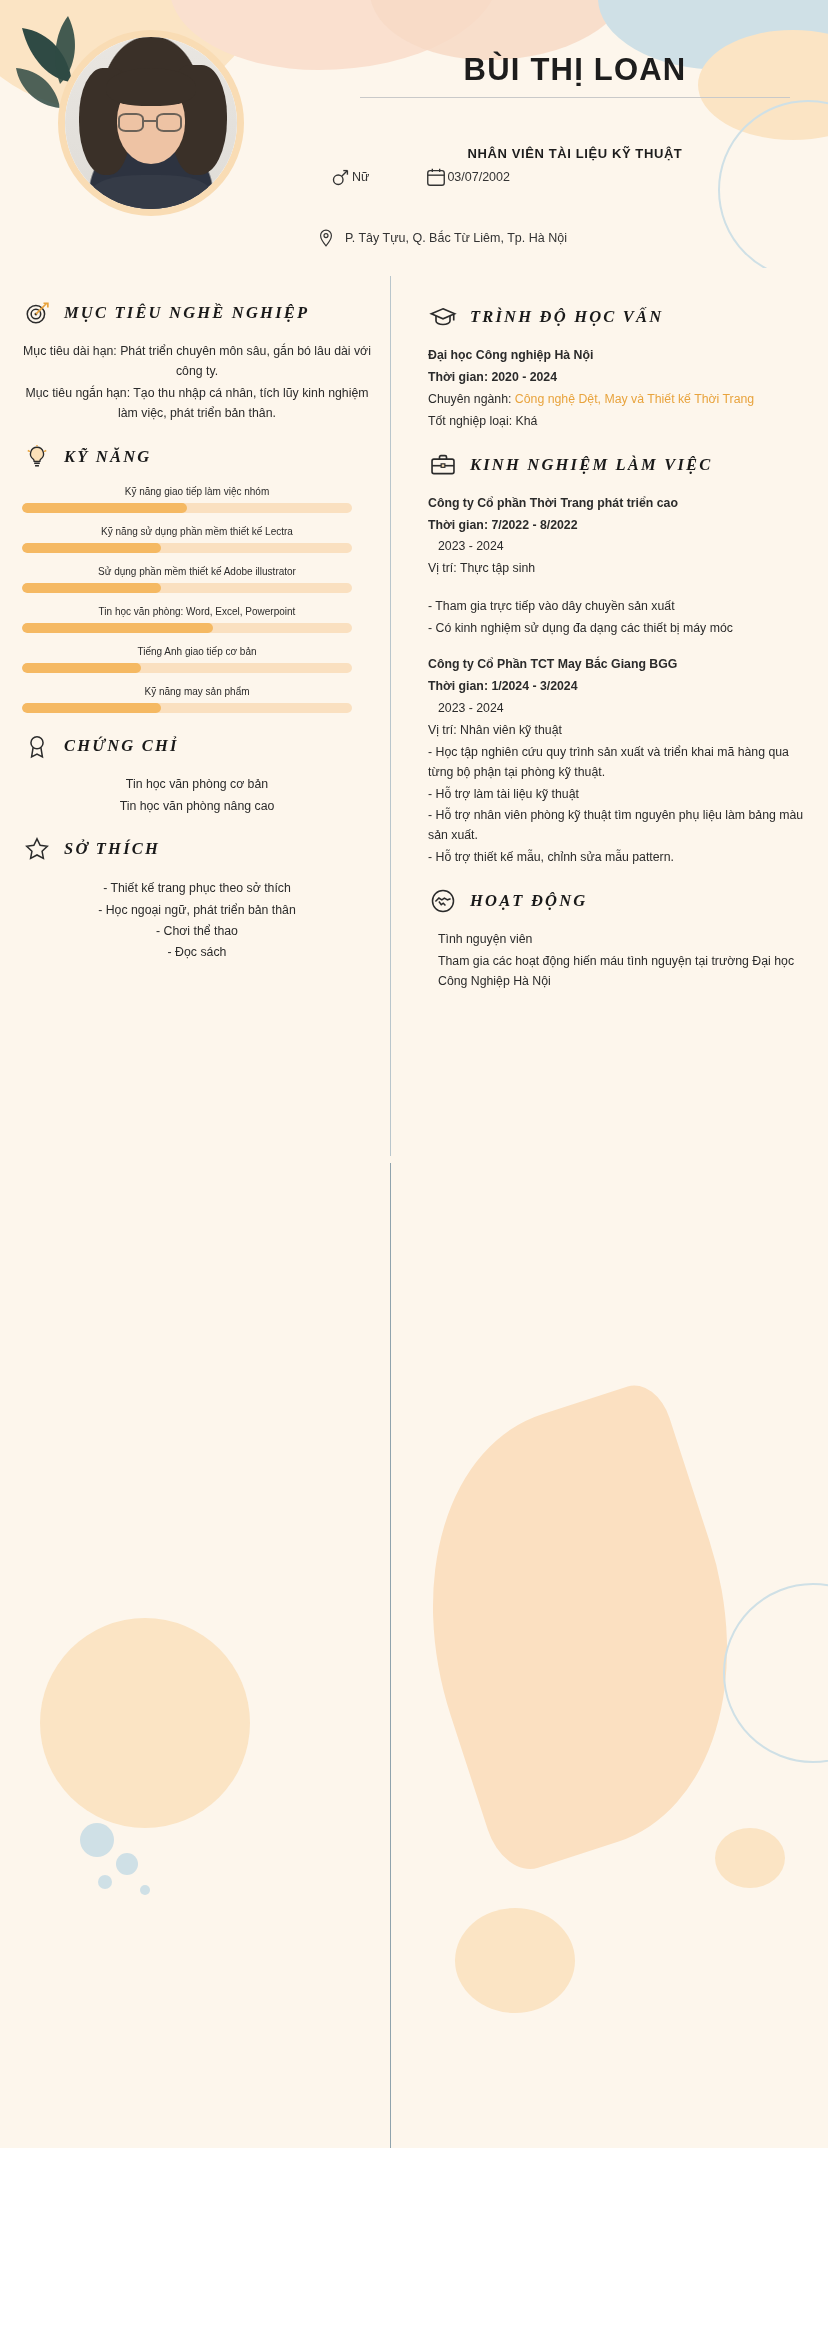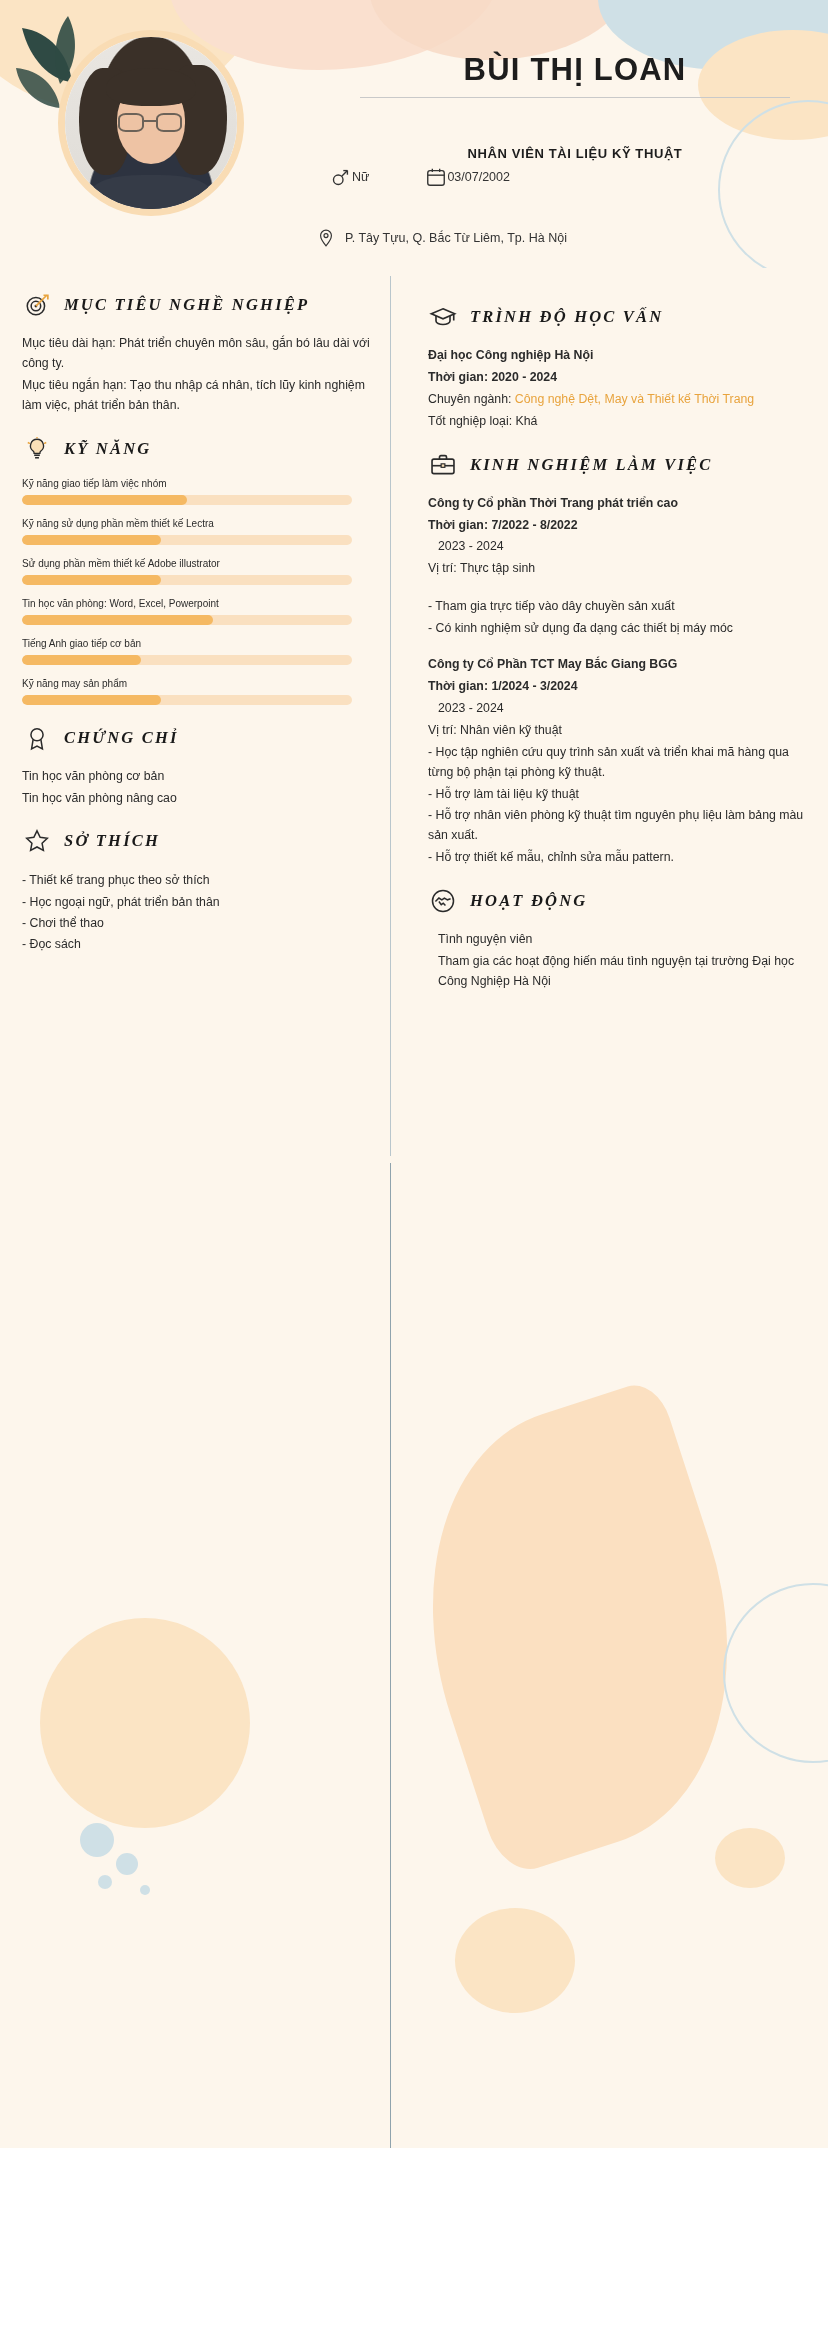--- a/index.html
+++ b/index.html
@@ -99,21 +99,21 @@
 
   .addr-row {
     position:absolute; left:316px; top:228px; width:500px;
     display:flex; align-items:center; gap:9px; font-size:12.5px; color:#333;
   }
 
   
   .body-area {
     position:relative; width:828px; height:895px; background:#fdf6ec; overflow:hidden;
   }
-  .col-left  { position:absolute; left:0;   top:4px; width:400px; padding:18px 28px 0 22px; }
+  .col-left  { position:absolute; left:0;   top:12px; width:400px; padding:18px 28px 0 22px;text-align:center; }
   .col-right { position:absolute; left:400px; top:16px; width:428px; padding:18px 24px 0 28px; }
   .vdivider { position:absolute; left:390px; top:8px; width:1px; height:880px; background:#b9c6cc; }
 
   .sec { margin-bottom:18px; }
   .sec-head { display:flex; align-items:center; gap:12px; margin-bottom:14px; }
   .sec-title {
     font-family:"Liberation Serif", serif;
     font-style:italic; font-weight:bold;
     font-size:16.5px; letter-spacing:2.2px; color:#1a1a1a;
   }

